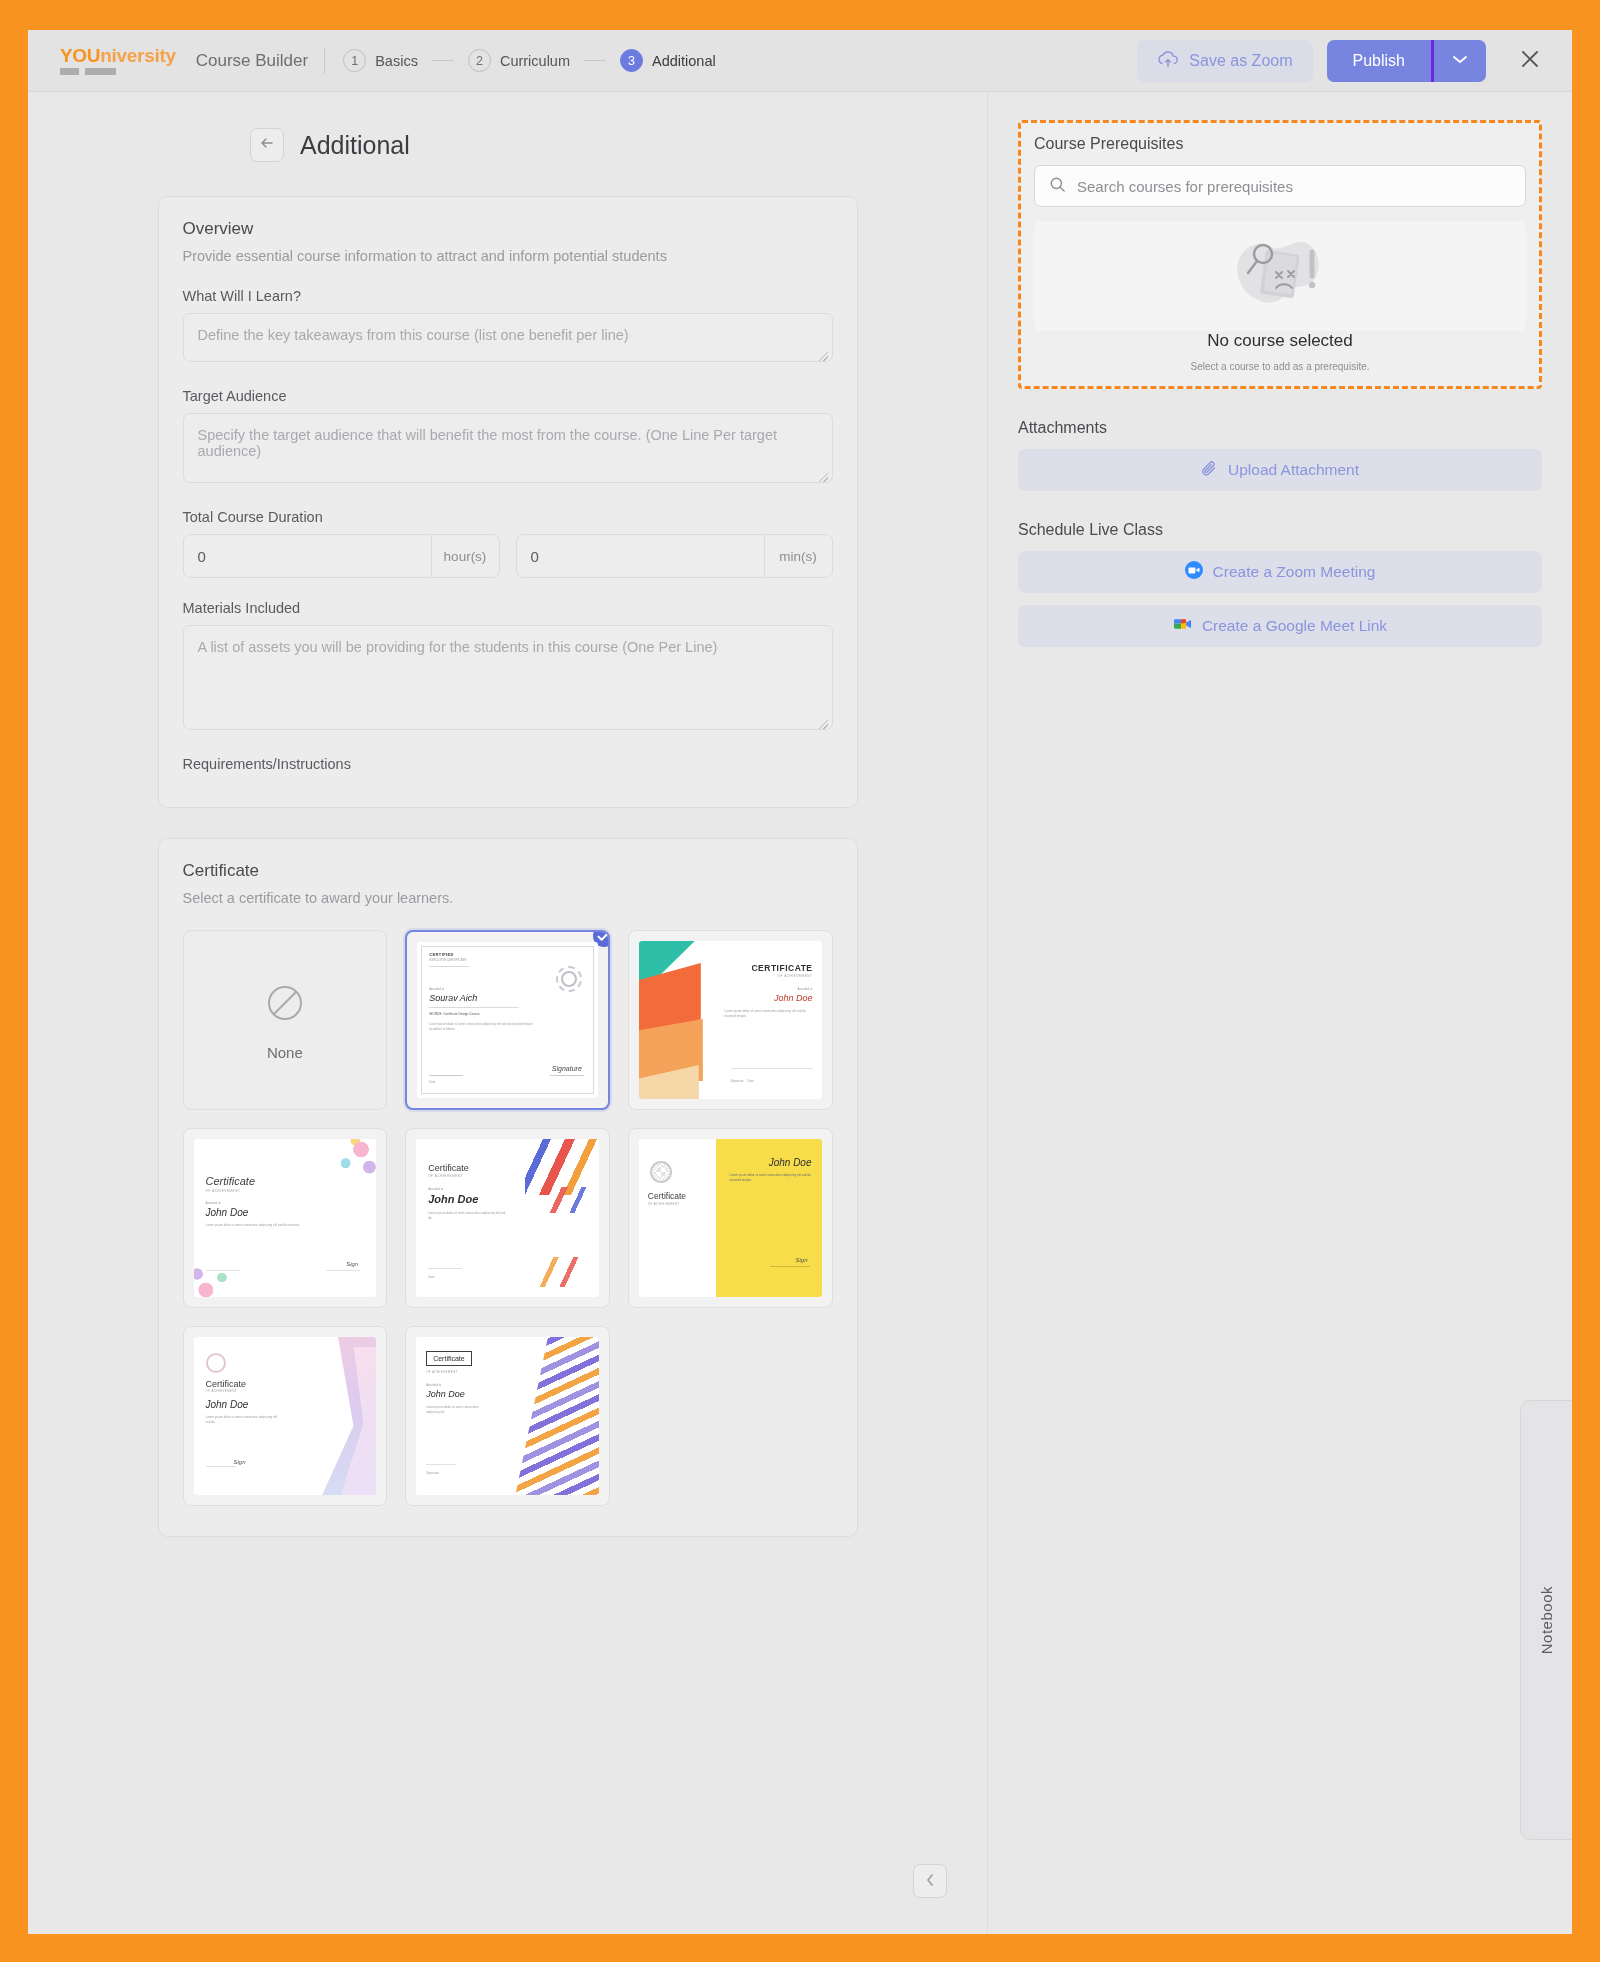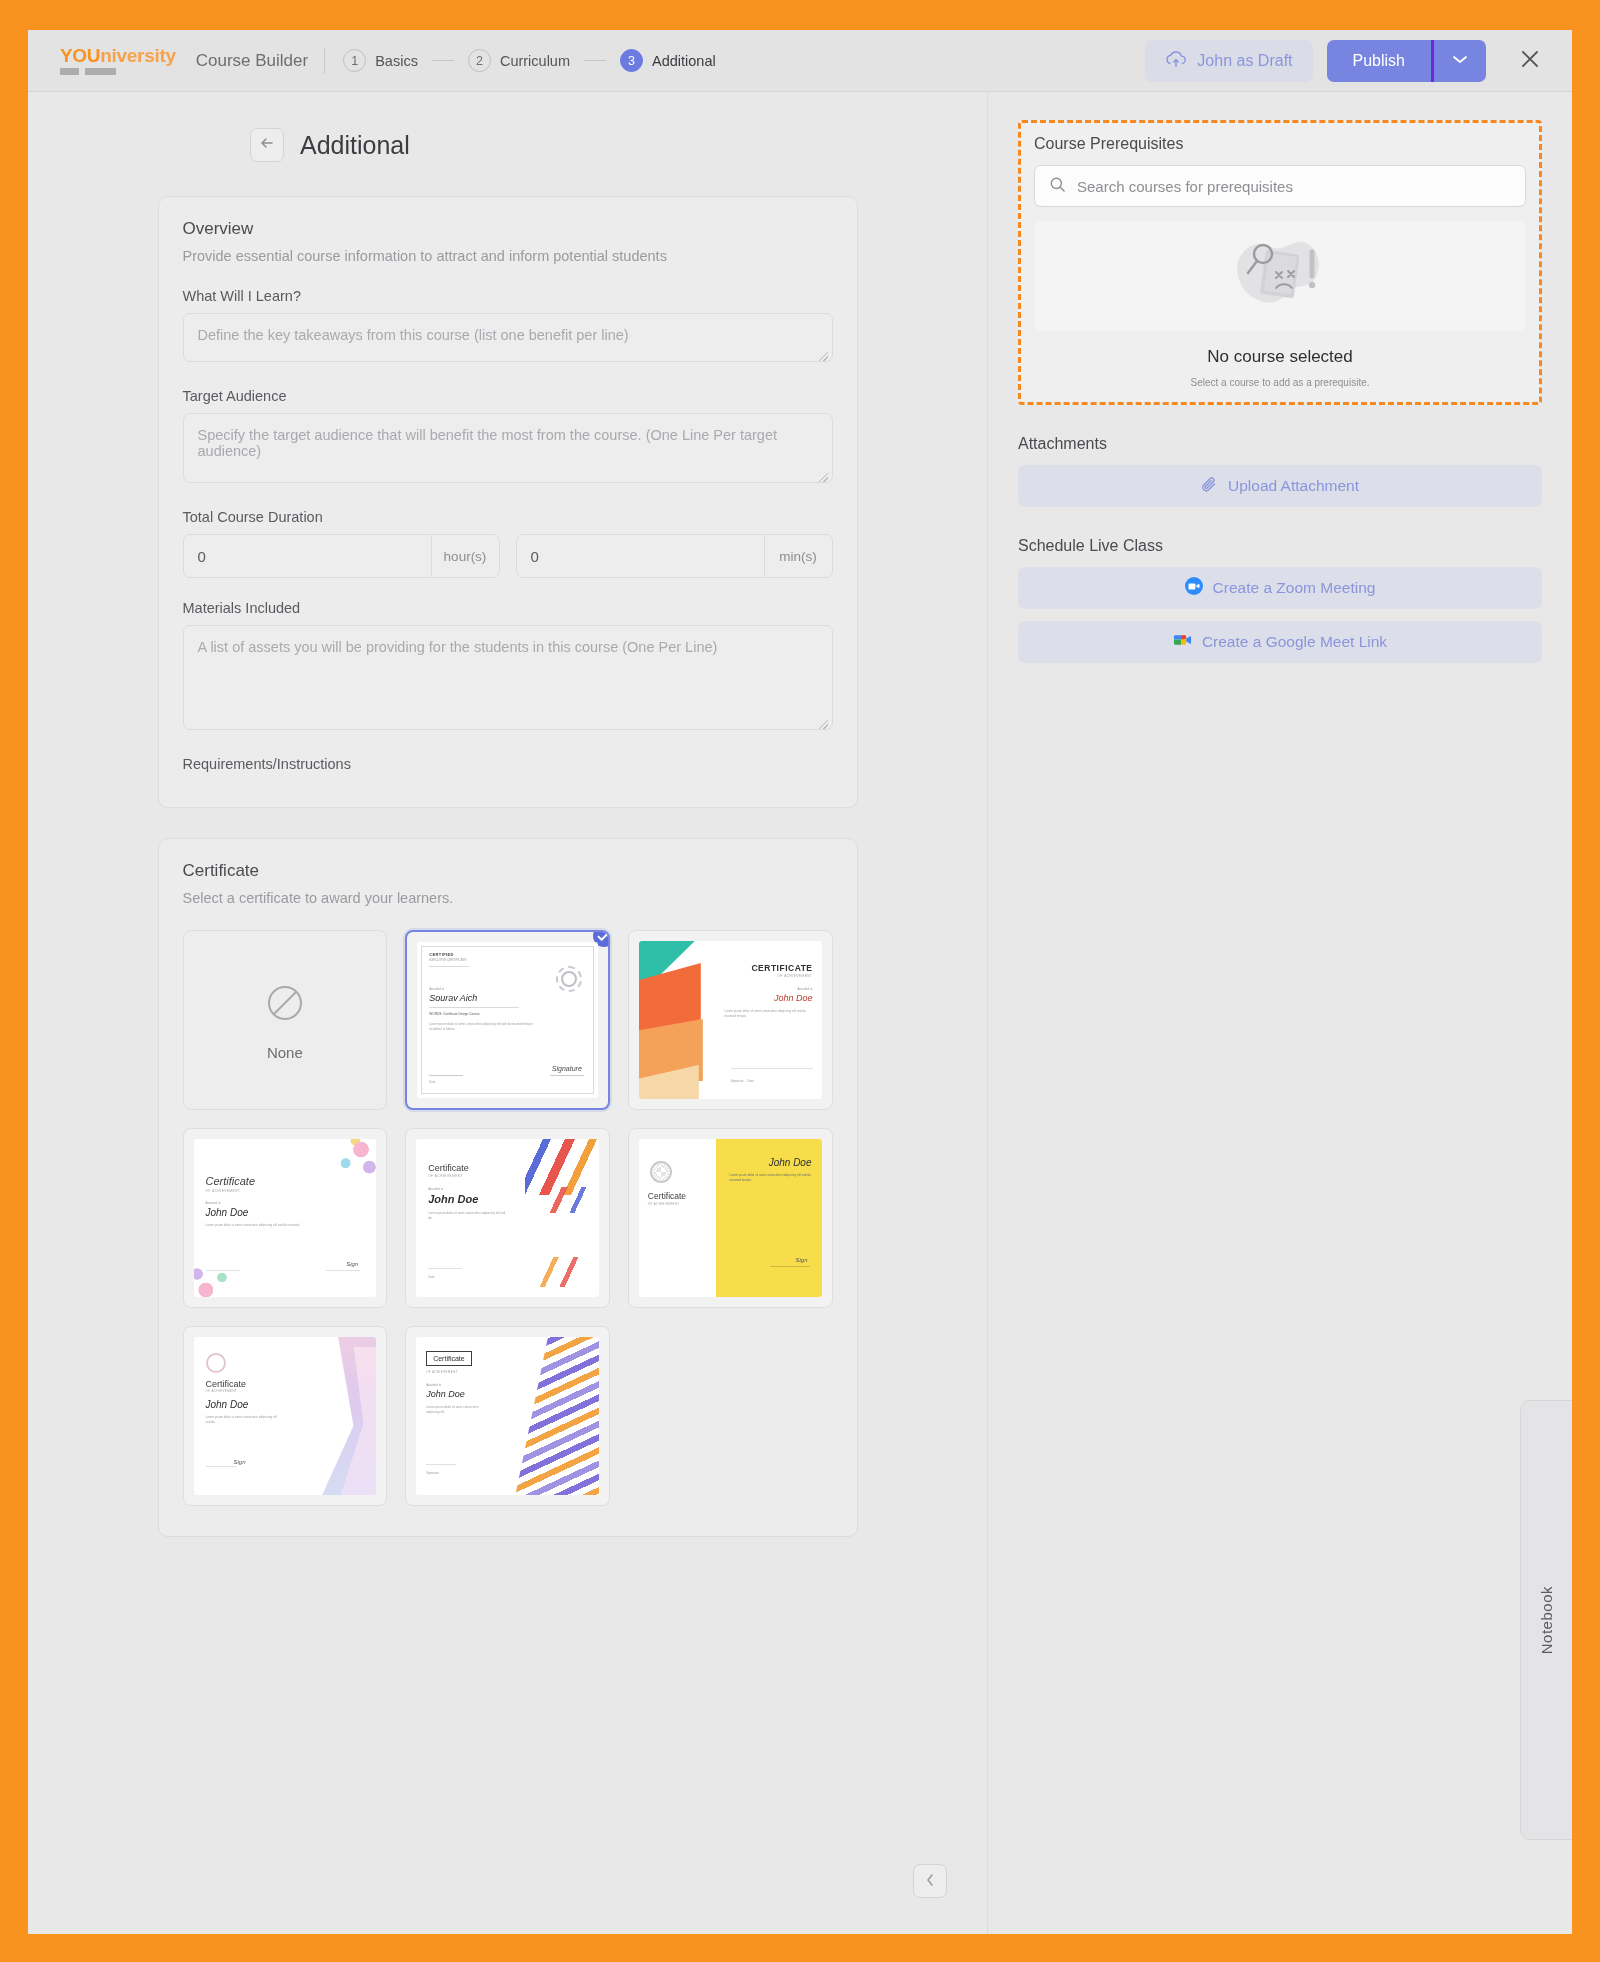--- a/index.html
+++ b/index.html
@@ -189,21 +189,21 @@
   }
   .search-input {
     border:none; background:transparent; outline:none; flex:1;
     font-size:15px; color:#3C3C41; font-family:"Liberation Sans", sans-serif;
   }
   .search-input::placeholder { color:#8E8E93; }
   .empty-box {
     margin-top:14px; height:110px; background:#F4F4F4; border-radius:8px;
     display:flex; align-items:center; justify-content:center;
   }
-  .empty-title { text-align:center; font-size:17px; color:#2E2E33; margin-top:16px; }
+  .empty-title { text-align:center; font-size:17px; color:#2E2E33; margin-top:0; }
   .empty-sub { text-align:center; font-size:10px; color:#8E8E93; margin-top:10px; }
 
   .side-section-h { font-size:16px; color:#4A4A4F; margin:30px 0 12px 0; }
   .side-btn {
     width:100%; height:42px; background:#DCDEEA; border:none; border-radius:7px;
     color:#8A95DC; font-size:15.5px; display:flex; align-items:center;
     justify-content:center; gap:10px; cursor:pointer; margin-bottom:12px;
     font-family:"Liberation Sans", sans-serif;
   }
 
@@ -257,21 +257,21 @@
     </div>
 
     <div class="topbar-right">
       <button class="btn-draft">
         <span>
           <svg width="22" height="18" viewBox="0 0 22 18" fill="none" stroke="#8A95DC" stroke-width="1.4">
             <path d="M5.5 13.5A4.2 4.2 0 0 1 5.8 5.2 5.6 5.6 0 0 1 16.3 6.1a3.7 3.7 0 0 1 .4 7.4"></path>
             <path d="M11 16.5V9.6M11 9.6 8.7 11.9M11 9.6l2.3 2.3" stroke-linecap="round"></path>
           </svg>
         </span>
-        <span>John as Draft</span>
+        <span>Save as Zoom</span>
       </button>
 
       <div class="publish-group">
         <button class="btn-publish">Publish</button>
         <button class="btn-publish-caret">
           <span>
             <svg width="18" height="12" viewBox="0 0 18 12" fill="none" stroke="#fff" stroke-width="1.8" stroke-linecap="round" stroke-linejoin="round">
                 <path d="M3 4l6 5 6-5"></path>
               </svg>
           </span>

